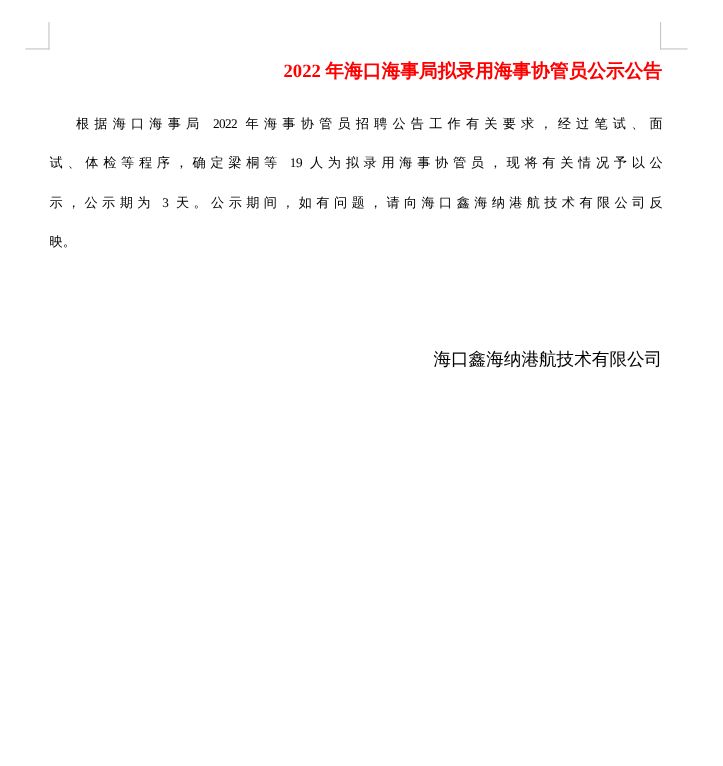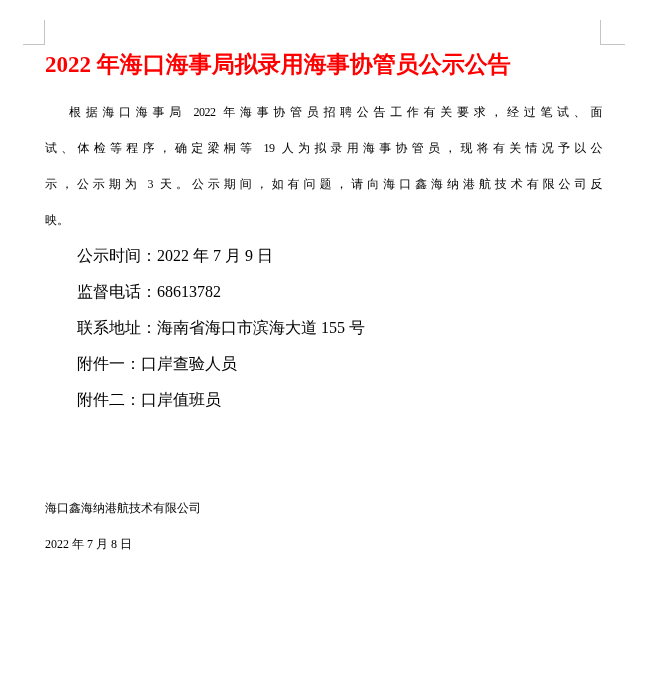--- a/index.html
+++ b/index.html
@@ -42,22 +42,22 @@
   .content{
     position:absolute;
     inset:0;
     padding-left:45px;
     padding-right:55px;
   }
   .doc-title{
     margin-top:50px;
     height:30px;
     line-height:30px;
-    text-align:left;
-    font-size:23px;
+    text-align:right;
+    font-size:17px;
     font-weight:bold;
     color:var(--title-color);
     white-space:nowrap;
   }
   .paragraph{
     margin-top:14px;
     font-size:12px;
     line-height:36px;
   }
   .para-line{
@@ -80,22 +80,23 @@
     line-height:36px;
   }
   .info-line{
     height:36px;
     text-indent:2em;
     white-space:nowrap;
     overflow:hidden;
   }
   .signature-block{
     margin-top:72px;
-    font-size:12px;
+    font-size:16px;
     line-height:36px;
+    text-align:right;
   }
   .signature-company{
     height:36px;
   }
   .signature-date{
     height:36px;
     padding-right:5px;
   }
 </style>
 </head>
@@ -108,26 +109,18 @@
   <div class="content">
     <h1 class="doc-title">2022 年海口海事局拟录用海事协管员公示公告</h1>
 
     <div class="paragraph" id="paragraph">
         <div class="para-line indent fill">根据海口海事局 2022 年海事协管员招聘公告工作有关要求，经过笔试、面</div>
         <div class="para-line fill">试、体检等程序，确定梁桐等 19 人为拟录用海事协管员，现将有关情况予以公</div>
         <div class="para-line fill">示，公示期为 3 天。公示期间，如有问题，请向海口鑫海纳港航技术有限公司反</div>
         <div class="para-line">映。</div>
       </div>
 
-    <div class="info-lines" id="info-lines">
-        <div class="info-line">公示时间：2022 年 7 月 9 日</div>
-        <div class="info-line">监督电话：68613782</div>
-        <div class="info-line">联系地址：海南省海口市滨海大道 155 号</div>
-        <div class="info-line">附件一：口岸查验人员</div>
-        <div class="info-line">附件二：口岸值班员</div>
-      </div>
 
     <div class="signature-block">
       <div class="signature-company">海口鑫海纳港航技术有限公司</div>
-      <div class="signature-date">2022 年 7 月 8 日</div>
     </div>
   </div>
 </div>
 
 </body></html>

